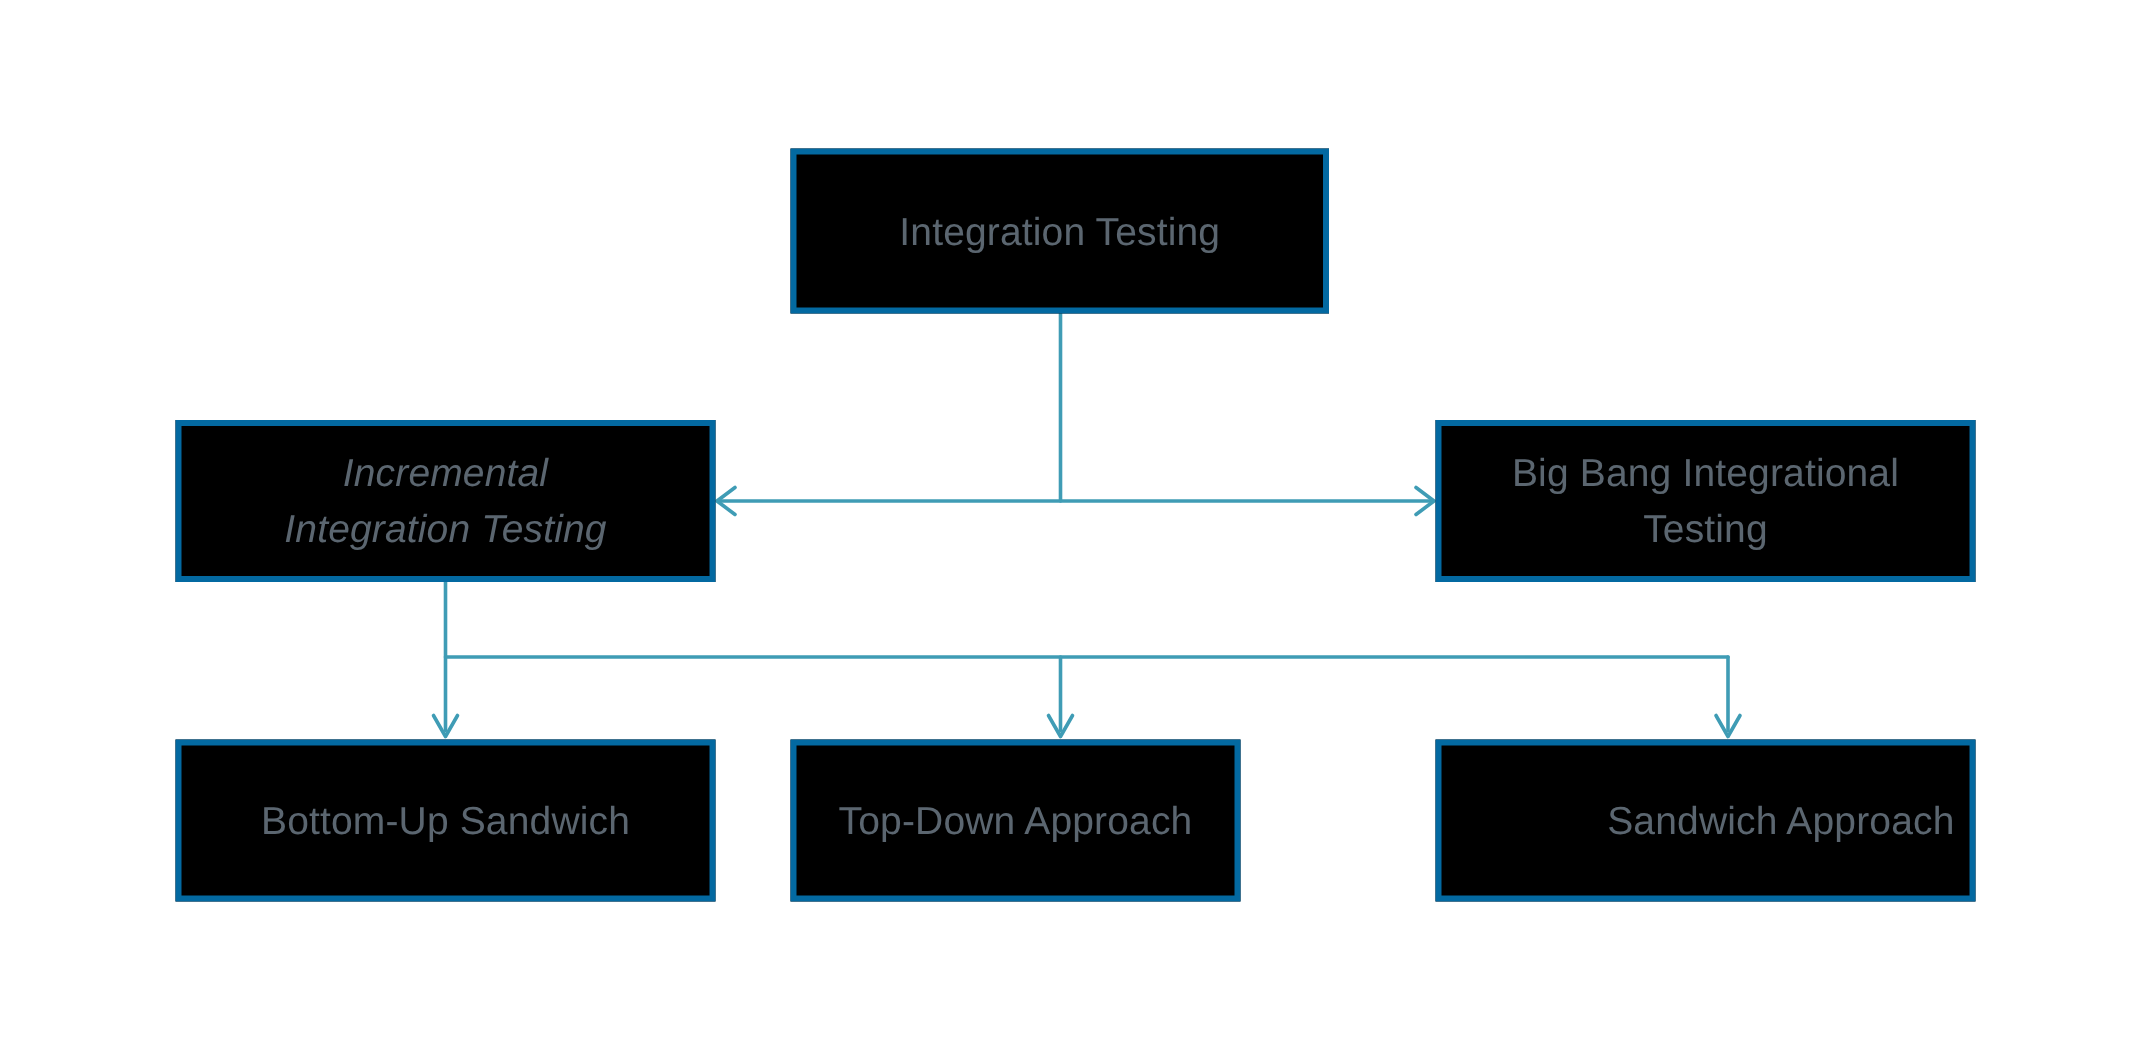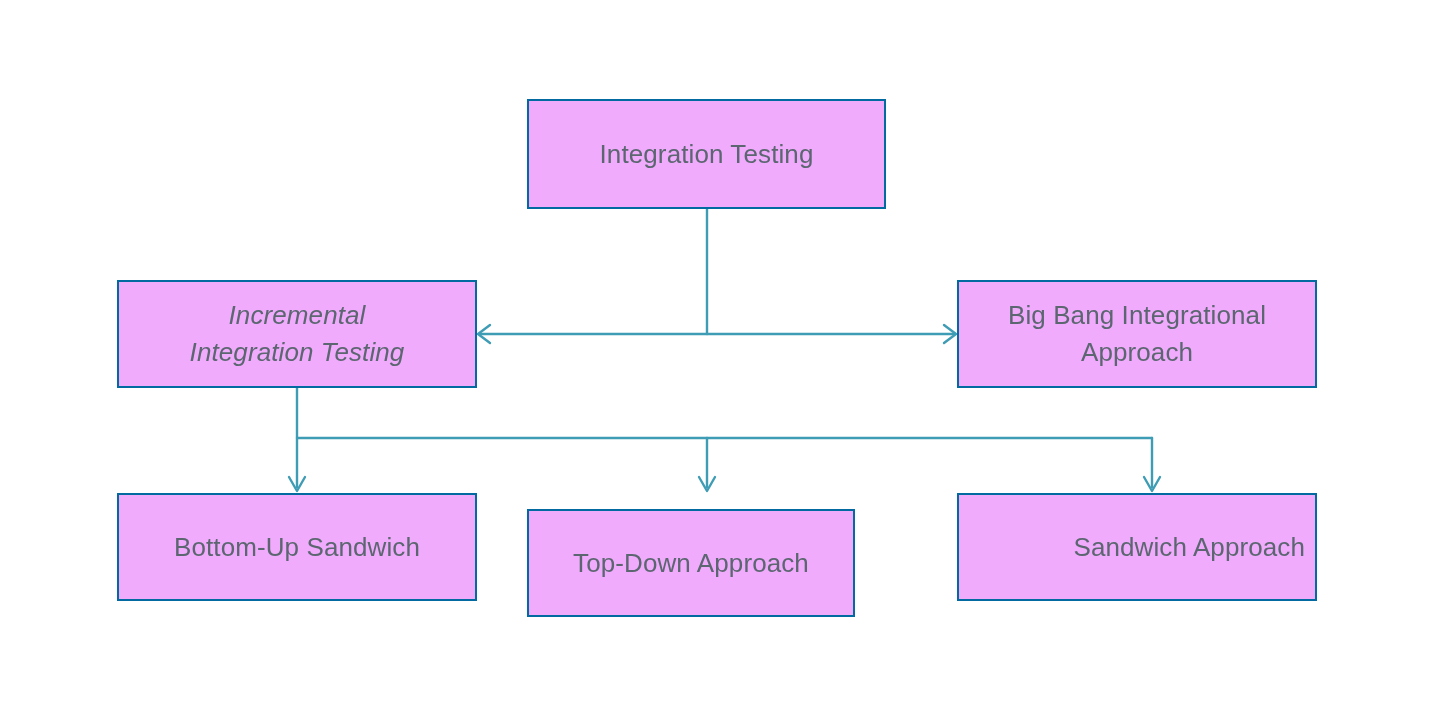--- a/index.html
+++ b/index.html
@@ -22,22 +22,22 @@
   #connector-layer {
     position: absolute;
     left: 0;
     top: 0;
     width: 1434px;
     height: 702px;
   }
   .node {
     position: absolute;
     box-sizing: border-box;
-    background: #f0abfc;
-    border: 2px solid #0369a1;
+    background: #000000;
+    border: 4px solid #0369a1;
     display: flex;
     align-items: center;
     justify-content: center;
     text-align: center;
     z-index: 2;
   }
   .node-label {
     color: #5b6670;
     font-size: 26px;
     line-height: 1.42;
@@ -55,21 +55,21 @@
     left: 117px; top: 280px; width: 360px; height: 108px; font-style: italic;
   }
   #node-big-bang-integrational-testing {
     left: 957px; top: 280px; width: 360px; height: 108px;
   }
   
   #node-bottom-up-approach {
     left: 117px; top: 493px; width: 360px; height: 108px;
   }
   #node-top-down-approach {
-    left: 527px; top: 509px; width: 328px; height: 108px;
+    left: 527px; top: 493px; width: 300px; height: 108px;
   }
   #node-sandwich-approach {
     left: 957px; top: 493px; width: 360px; height: 108px; justify-content: flex-end;
   }
 </style>
 </head>
 <body>
 
 <div id="diagram">
 
@@ -102,21 +102,21 @@
     <span class="node-label">Integration Testing</span>
   </div>
 
   <div class="node" id="node-incremental-integration-testing">
     <span class="node-label">Incremental
 Integration Testing</span>
   </div>
 
   <div class="node" id="node-big-bang-integrational-testing">
     <span class="node-label">Big Bang Integrational
-Approach</span>
+Testing</span>
   </div>
 
   <div class="node" id="node-bottom-up-approach">
     <span class="node-label">Bottom-Up Sandwich</span>
   </div>
 
   <div class="node" id="node-top-down-approach">
     <span class="node-label">Top-Down Approach</span>
   </div>
 

